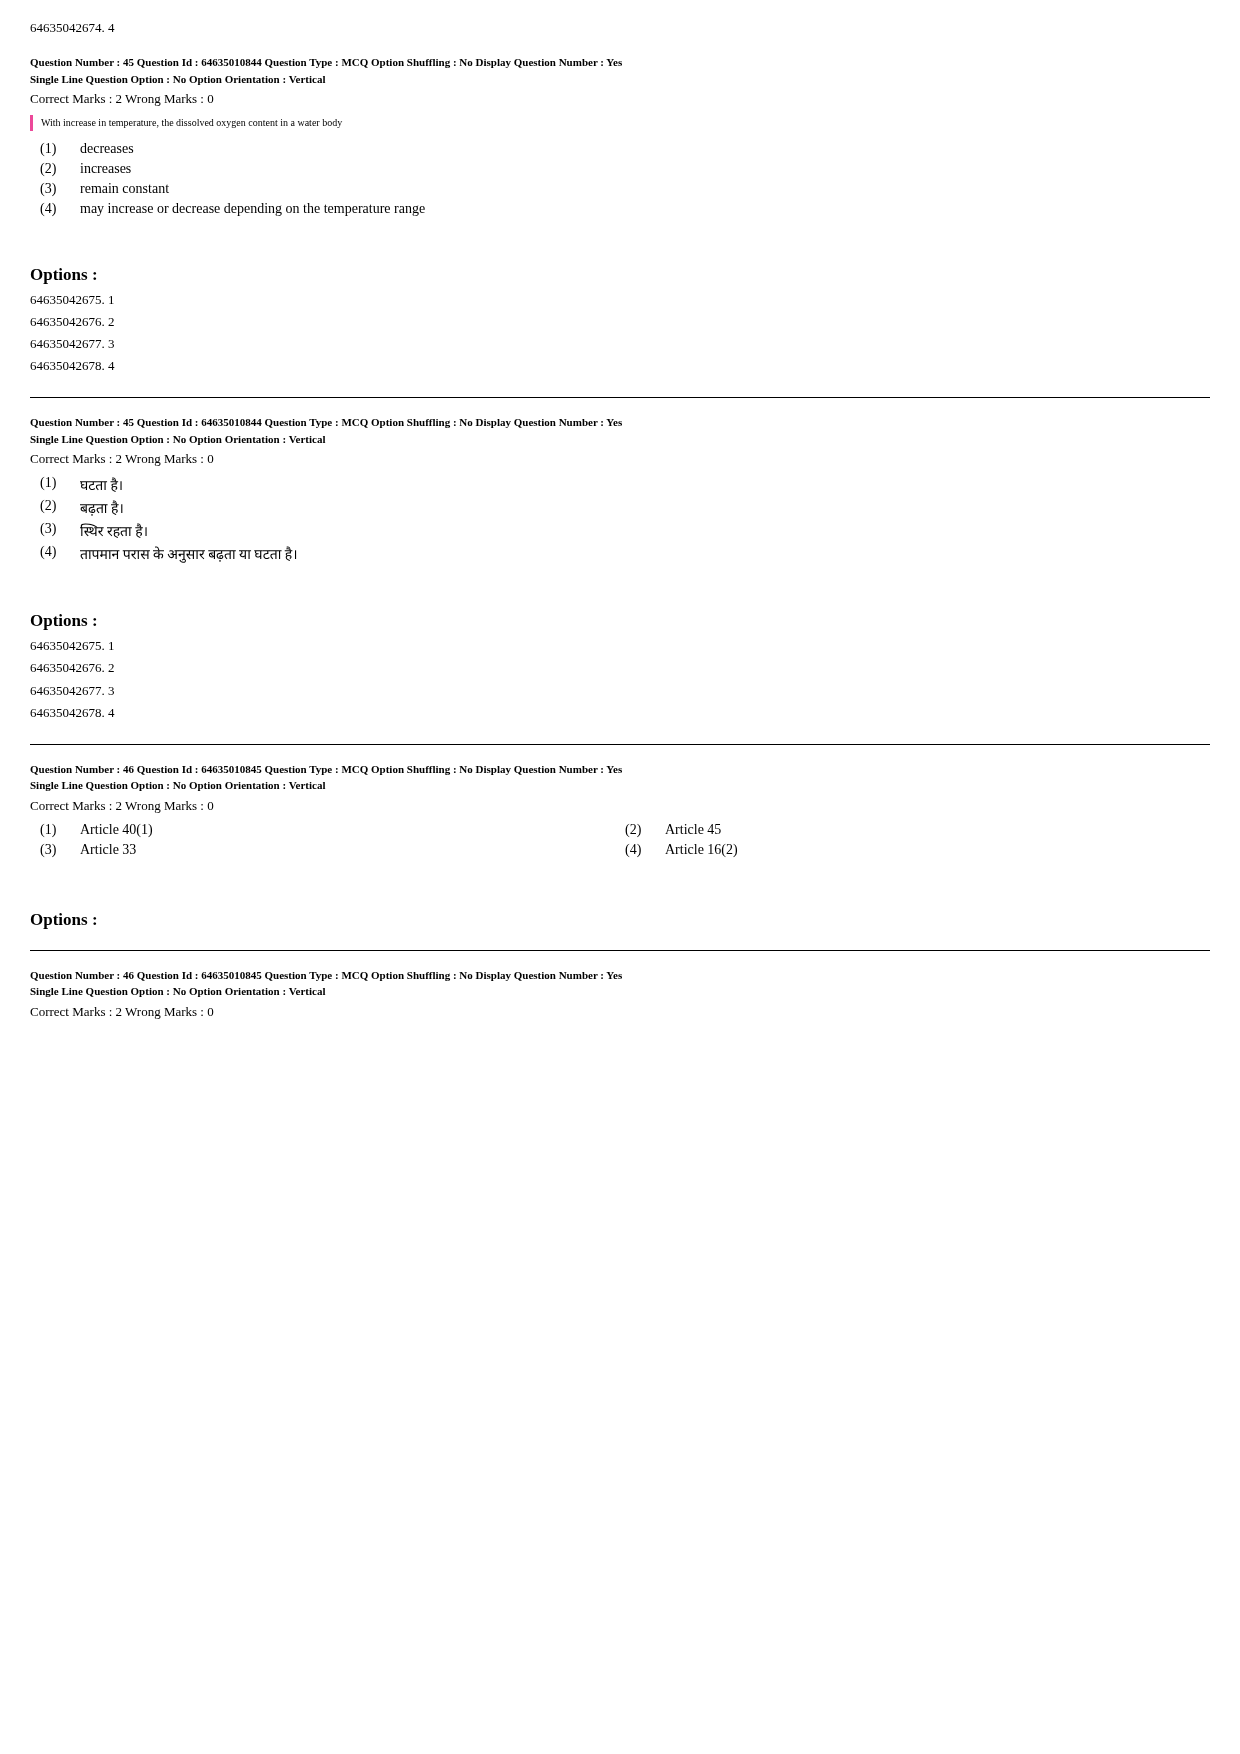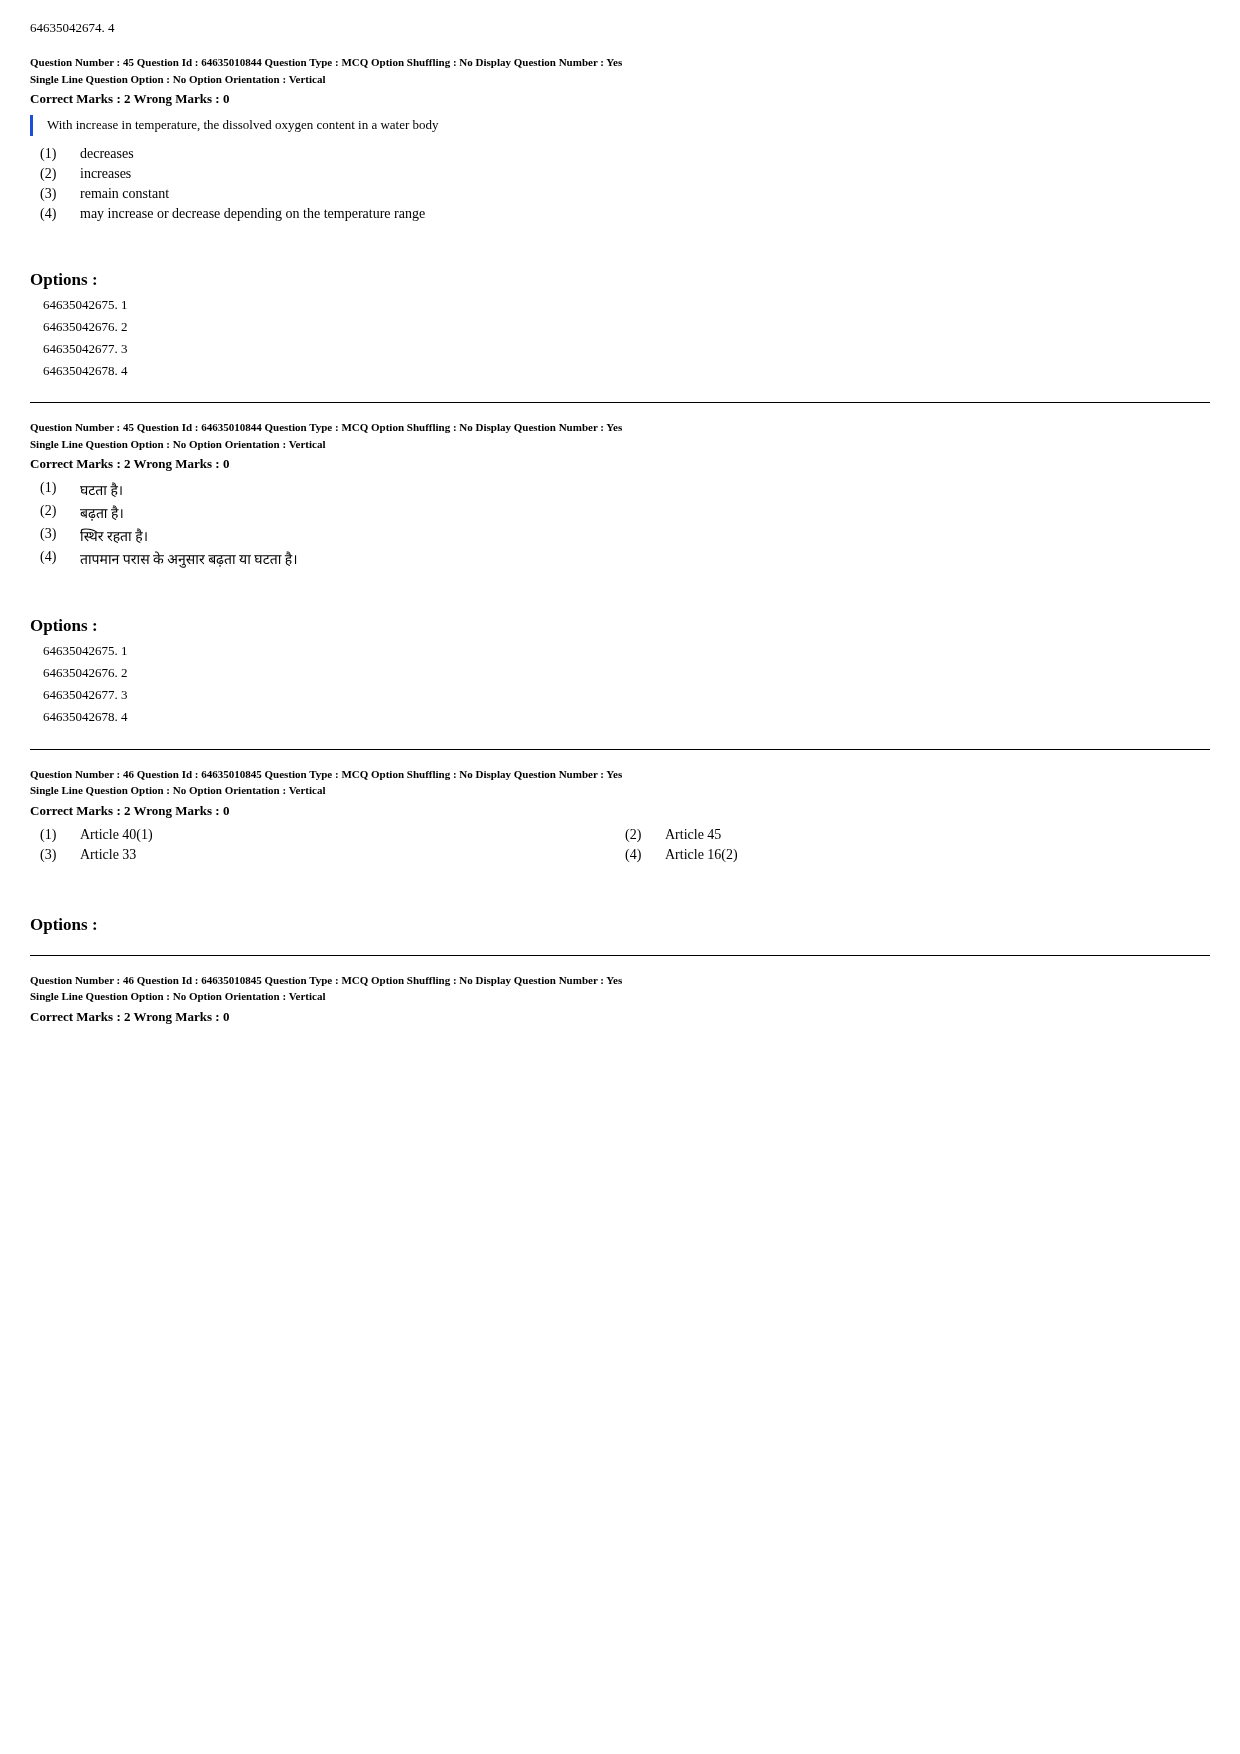--- a/index.html
+++ b/index.html
@@ -24,28 +24,28 @@
       margin-bottom: 20px;
     }
     .question-meta {
       font-size: 11px;
       font-weight: bold;
       line-height: 1.5;
       margin-bottom: 4px;
     }
     .marks-line {
       font-size: 13px;
-      font-weight: bold;
+      font-weight: normal;
       margin-bottom: 8px;
     }
     .question-text {
-      font-size: 13px;
-      margin-bottom: 10px;
-      padding-left: 14px;
-      border-left: 3px solid #1d4ed8;
+      font-size: 10px;
+      margin-bottom: 10px;
+      padding-left: 8px;
+      border-left: 3px solid #ec4899;
       line-height: 1.6;
     }
     .options-list {
       list-style: none;
       margin-left: 10px;
       margin-bottom: 10px;
     }
     .options-list li {
       display: flex;
       margin-bottom: 4px;
@@ -72,21 +72,20 @@
       margin-bottom: 4px;
       margin-top: 48px;
     }
     .options-ids {
       font-size: 13px;
       line-height: 1.7;
       margin-bottom: 10px;
     }
     .options-ids div {
       font-size: 13px;
-      margin-left: 13px;
     }
     .divider {
       border: none;
       border-top: 1px solid #000;
       margin: 16px 0;
     }
   </style>
 </head>
 <body>
 

